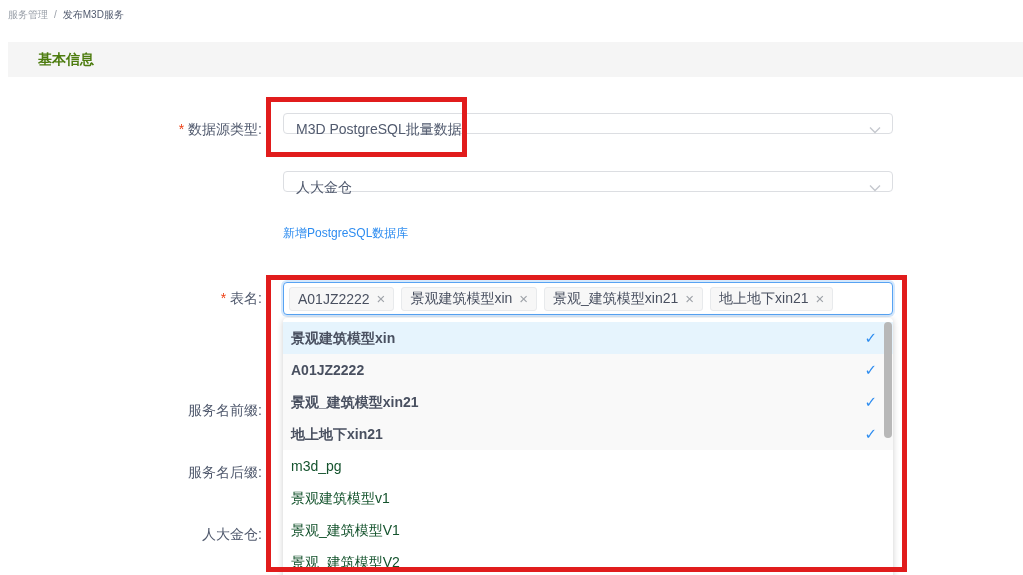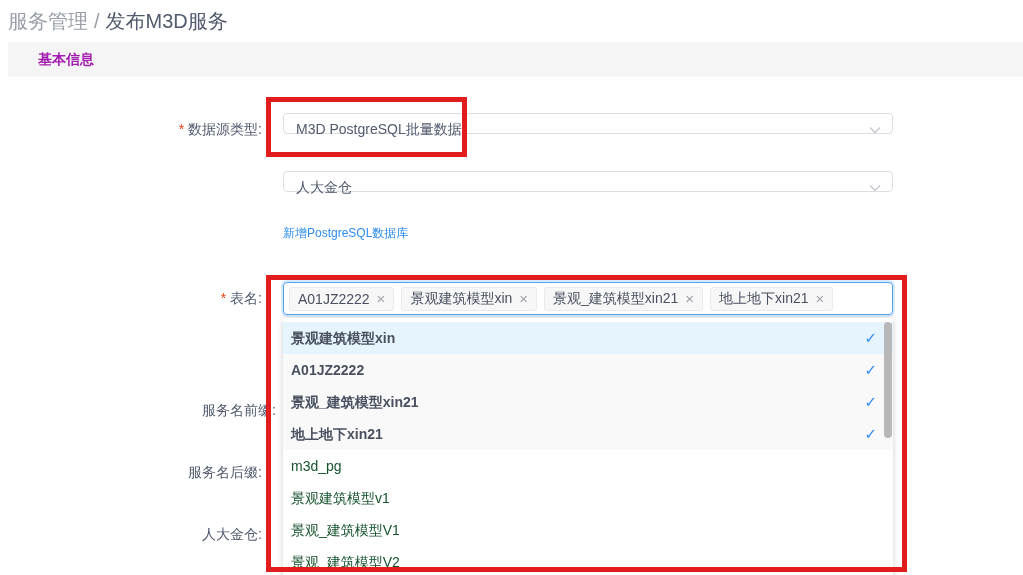--- a/index.html
+++ b/index.html
@@ -1,28 +1,28 @@
 <!DOCTYPE html>
 <html><head>
 <meta charset="utf-8">
 <style>
   * { margin:0; padding:0; box-sizing:border-box; }
   html,body { background:#fff; }
   body { font-family:"Liberation Sans","DejaVu Sans",sans-serif; }
   .page { position:relative; width:1023px; height:575px; background:#fff; overflow:hidden; }
 
   
-  .breadcrumb { position:absolute; top:8px; left:8px; font-size:20px; color:#999; }
+  .breadcrumb { position:absolute; top:8px; left:8px; font-size:10px; color:#999; }
   .breadcrumb .crumb-prev { color:#999fa8; cursor:pointer; }
   .breadcrumb .crumb-sep { color:#999fa8; margin:0 6px; }
   .breadcrumb .crumb-current { color:#515a6e; }
 
   
   .section-band { position:absolute; top:42px; left:8px; right:0; height:35px; background:#f5f5f5; }
-  .section-title { font-size:14px; font-weight:bold; color:#a21caf; line-height:35px; padding-left:30px; }
+  .section-title { font-size:14px; font-weight:bold; color:#4d7c0f; line-height:35px; padding-left:30px; }
 
   
   .form-label { position:absolute; left:0; width:262px; text-align:right; font-size:14px; color:#515a6e; white-space:nowrap; }
   .ctl-row { line-height:33px; }
   .req { color:#ed4014; margin-right:4px; font-size:14px; }
 
   
   .select { position:absolute; left:283px; width:610px; height:21px; border:1px solid #dcdee2; border-radius:4px; background:#fff; cursor:pointer; }
   .select .select-value { position:absolute; left:12px; top:0; line-height:31px; font-size:14px; color:#515a6e; }
   .select .chevron { position:absolute; right:10px; top:9px; width:14px; height:14px; }
@@ -127,21 +127,21 @@
     </div>
     <div class="option">
       <span>景观_建筑模型V1</span>
     </div>
     <div class="option">
       <span>景观_建筑模型V2</span>
     </div>
     <div class="scroll-thumb"></div>
   </div>
 
-  <div class="form-label" style="top:402px;margin-left:14px;">
+  <div class="form-label" style="top:402px;">
     <span>服务名前缀:</span>
   </div>
   <div class="form-label" style="top:464px;">
     <span>服务名后缀:</span>
   </div>
   <div class="form-label" style="top:526px;">
     <span>人大金仓:</span>
   </div>
 
   <div class="red-box red-box-1"></div>

